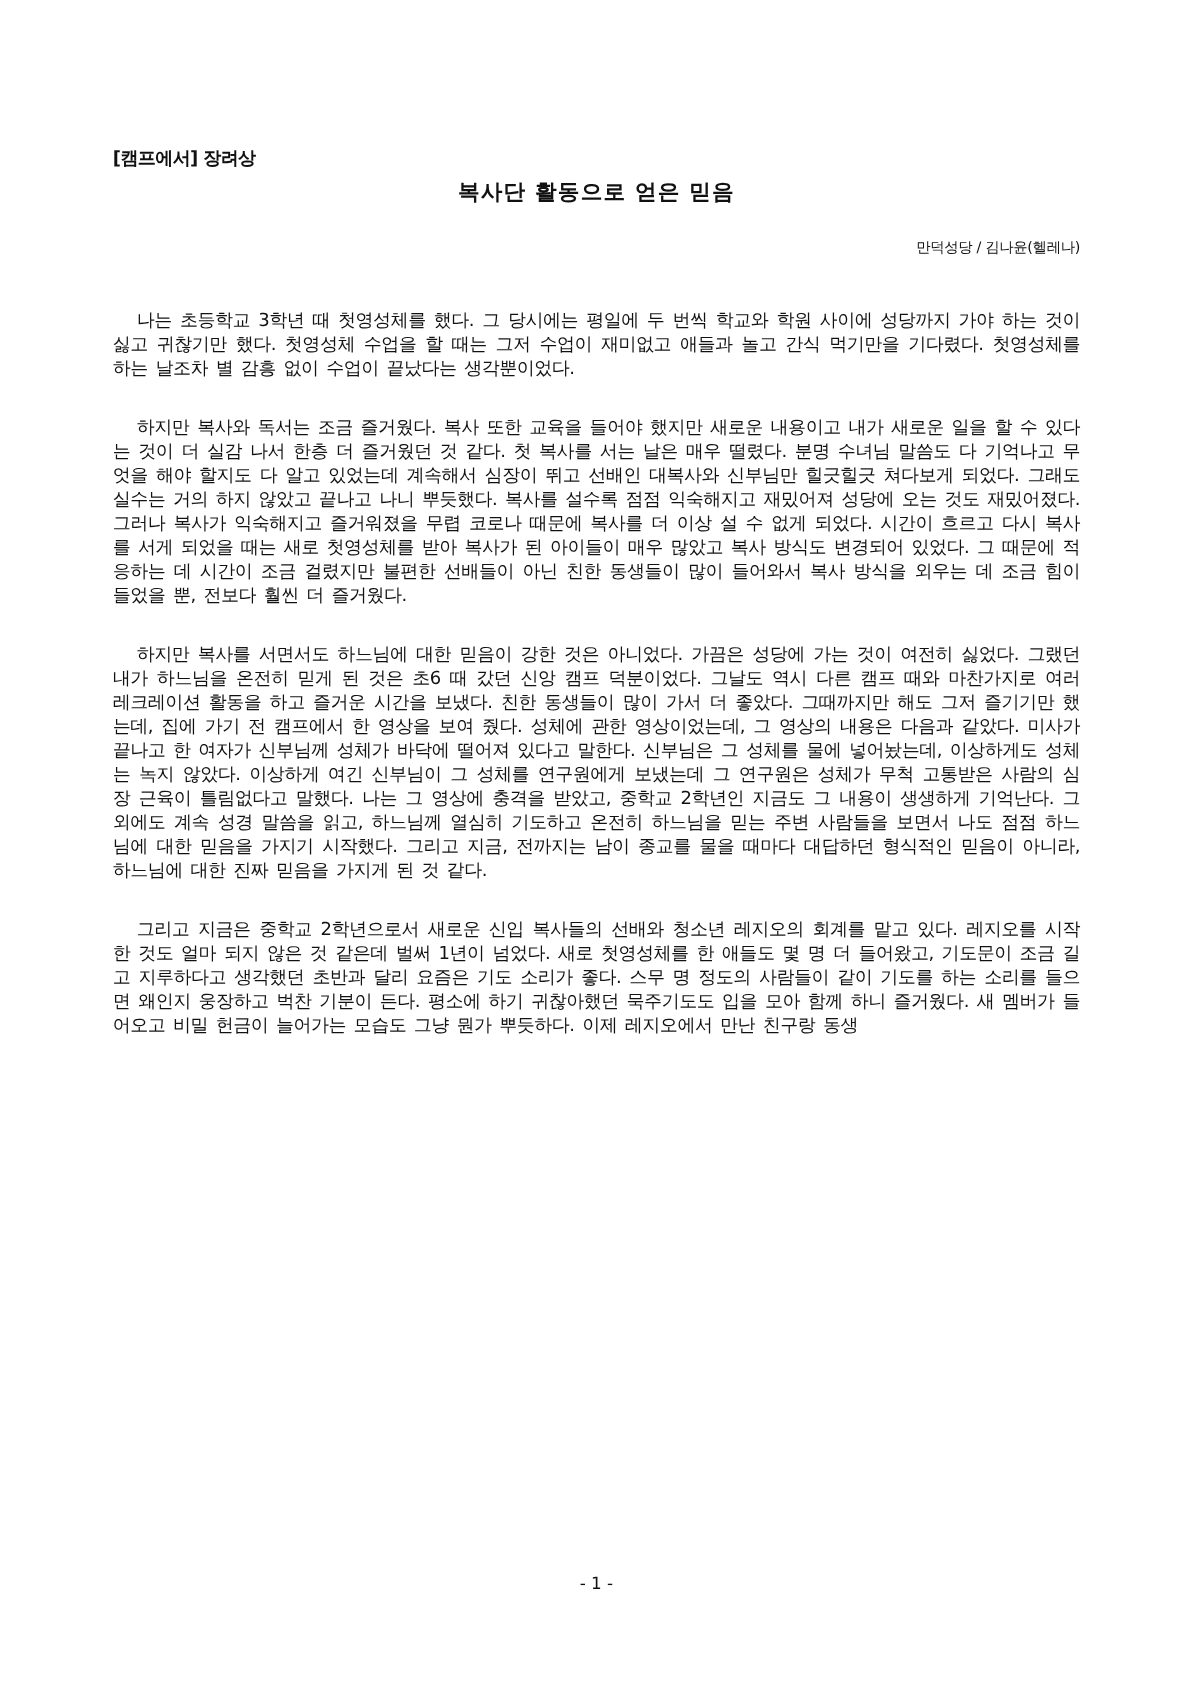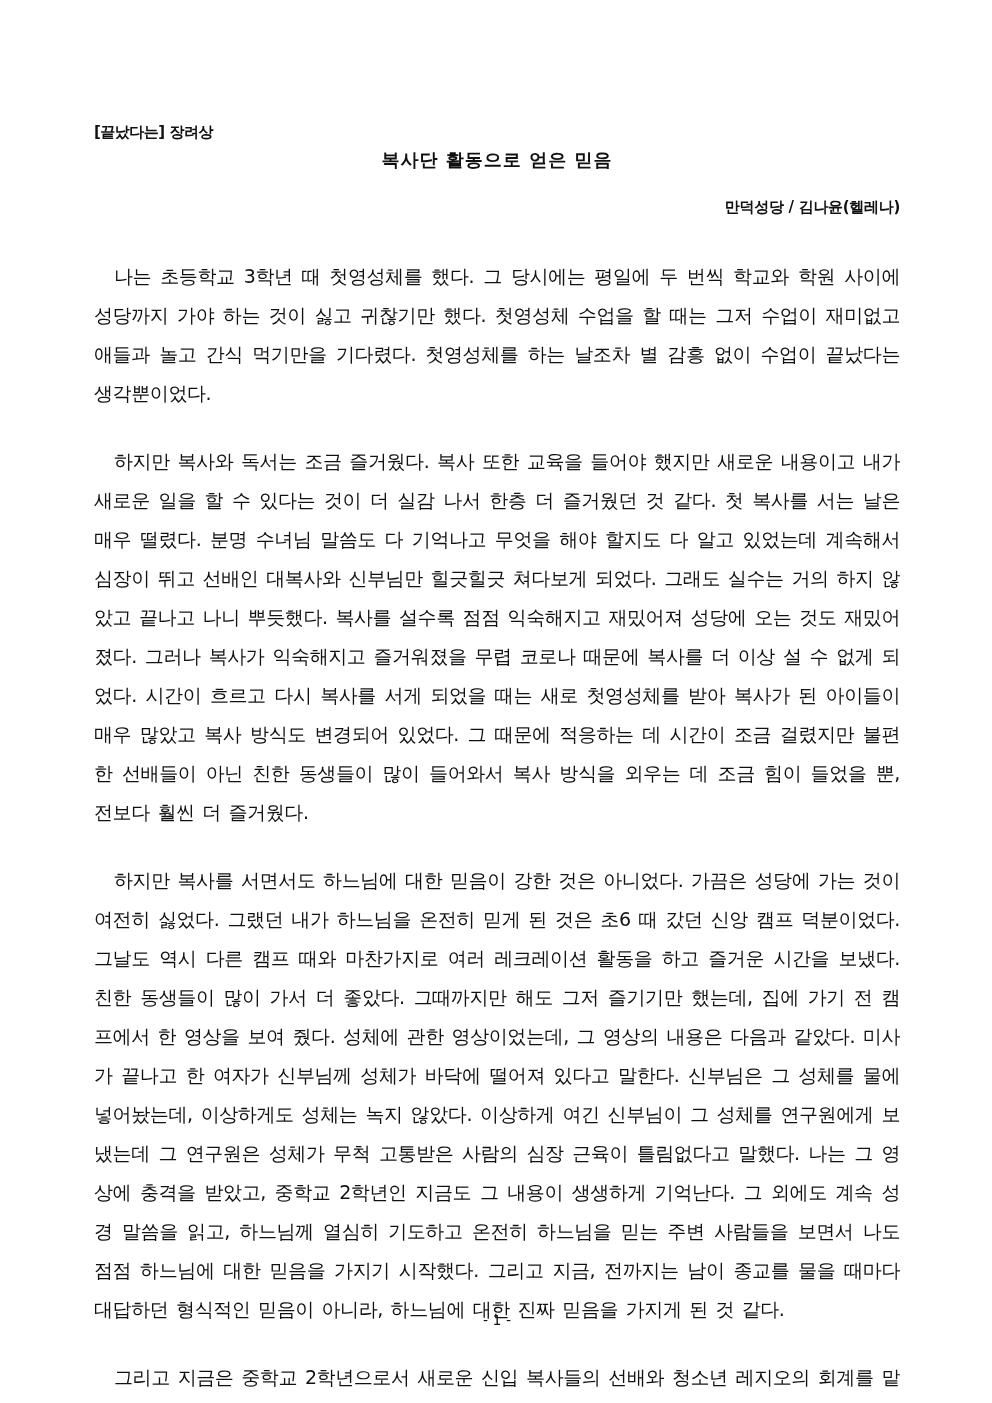--- a/index.html
+++ b/index.html
@@ -1,30 +1,30 @@
 <!DOCTYPE html>
 <html><head>
 <meta charset="utf-8">
 <style>
   html, body { margin:0; padding:0; background:#ffffff; }
   body { width:992px; height:1403px; position:relative; overflow:hidden;
          font-family:"DejaVu Sans", "Liberation Sans", sans-serif; color:#111; }
   .page { position:absolute; left:94px; top:0; width:806px; }
   .category { position:absolute; top:123px; left:0; font-size:15px; font-weight:bold; letter-spacing:-0.5px; }
   .title { position:absolute; top:148px; left:0; width:806px; text-align:center; font-size:18px; font-weight:bold; letter-spacing:1px; }
-  .author { position:absolute; top:198px; right:0; font-size:15px; font-weight:bold; letter-spacing:-0.3px; }
+  .author { position:absolute; top:198px; right:0; font-size:12px; font-weight:normal; letter-spacing:-0.3px; }
   .body { position:absolute; top:257px; left:0; width:806px; }
-  .para { margin:0 0 29px 0; font-size:19px; line-height:39px; text-align:justify; text-indent:20px; letter-spacing:-0.4px; word-spacing:2px; }
+  .para { margin:0 0 29px 0; font-size:15px; line-height:20px; text-align:justify; text-indent:20px; letter-spacing:-0.4px; word-spacing:2px; }
   .footer { position:absolute; top:1312px; left:0; width:806px; text-align:center; font-size:14px; }
 </style>
 </head>
 <body>
 
 <div class="page">
-  <div class="category">[끝났다는] 장려상</div>
+  <div class="category">[캠프에서] 장려상</div>
   <div class="title">복사단 활동으로 얻은 믿음</div>
   <div class="author">만덕성당 / 김나윤(헬레나)</div>
 
   <div class="body">
     <p class="para">나는 초등학교 3학년 때 첫영성체를 했다. 그 당시에는 평일에 두 번씩 학교와 학원 사이에 성당까지 가야 하는 것이 싫고 귀찮기만 했다. 첫영성체 수업을 할 때는 그저 수업이 재미없고 애들과 놀고 간식 먹기만을 기다렸다. 첫영성체를 하는 날조차 별 감흥 없이 수업이 끝났다는 생각뿐이었다.</p>
     <p class="para">하지만 복사와 독서는 조금 즐거웠다. 복사 또한 교육을 들어야 했지만 새로운 내용이고 내가 새로운 일을 할 수 있다는 것이 더 실감 나서 한층 더 즐거웠던 것 같다. 첫 복사를 서는 날은 매우 떨렸다. 분명 수녀님 말씀도 다 기억나고 무엇을 해야 할지도 다 알고 있었는데 계속해서 심장이 뛰고 선배인 대복사와 신부님만 힐긋힐긋 쳐다보게 되었다. 그래도 실수는 거의 하지 않았고 끝나고 나니 뿌듯했다. 복사를 설수록 점점 익숙해지고 재밌어져 성당에 오는 것도 재밌어졌다. 그러나 복사가 익숙해지고 즐거워졌을 무렵 코로나 때문에 복사를 더 이상 설 수 없게 되었다. 시간이 흐르고 다시 복사를 서게 되었을 때는 새로 첫영성체를 받아 복사가 된 아이들이 매우 많았고 복사 방식도 변경되어 있었다. 그 때문에 적응하는 데 시간이 조금 걸렸지만 불편한 선배들이 아닌 친한 동생들이 많이 들어와서 복사 방식을 외우는 데 조금 힘이 들었을 뿐, 전보다 훨씬 더 즐거웠다.</p>
     <p class="para">하지만 복사를 서면서도 하느님에 대한 믿음이 강한 것은 아니었다. 가끔은 성당에 가는 것이 여전히 싫었다. 그랬던 내가 하느님을 온전히 믿게 된 것은 초6 때 갔던 신앙 캠프 덕분이었다. 그날도 역시 다른 캠프 때와 마찬가지로 여러 레크레이션 활동을 하고 즐거운 시간을 보냈다. 친한 동생들이 많이 가서 더 좋았다. 그때까지만 해도 그저 즐기기만 했는데, 집에 가기 전 캠프에서 한 영상을 보여 줬다. 성체에 관한 영상이었는데, 그 영상의 내용은 다음과 같았다. 미사가 끝나고 한 여자가 신부님께 성체가 바닥에 떨어져 있다고 말한다. 신부님은 그 성체를 물에 넣어놨는데, 이상하게도 성체는 녹지 않았다. 이상하게 여긴 신부님이 그 성체를 연구원에게 보냈는데 그 연구원은 성체가 무척 고통받은 사람의 심장 근육이 틀림없다고 말했다. 나는 그 영상에 충격을 받았고, 중학교 2학년인 지금도 그 내용이 생생하게 기억난다. 그 외에도 계속 성경 말씀을 읽고, 하느님께 열심히 기도하고 온전히 하느님을 믿는 주변 사람들을 보면서 나도 점점 하느님에 대한 믿음을 가지기 시작했다. 그리고 지금, 전까지는 남이 종교를 물을 때마다 대답하던 형식적인 믿음이 아니라, 하느님에 대한 진짜 믿음을 가지게 된 것 같다.</p>
     <p class="para">그리고 지금은 중학교 2학년으로서 새로운 신입 복사들의 선배와 청소년 레지오의 회계를 맡고 있다. 레지오를 시작한 것도 얼마 되지 않은 것 같은데 벌써 1년이 넘었다. 새로 첫영성체를 한 애들도 몇 명 더 들어왔고, 기도문이 조금 길고 지루하다고 생각했던 초반과 달리 요즘은 기도 소리가 좋다. 스무 명 정도의 사람들이 같이 기도를 하는 소리를 들으면 왜인지 웅장하고 벅찬 기분이 든다. 평소에 하기 귀찮아했던 묵주기도도 입을 모아 함께 하니 즐거웠다. 새 멤버가 들어오고 비밀 헌금이 늘어가는 모습도 그냥 뭔가 뿌듯하다. 이제 레지오에서 만난 친구랑 동생</p>
   </div>
 

